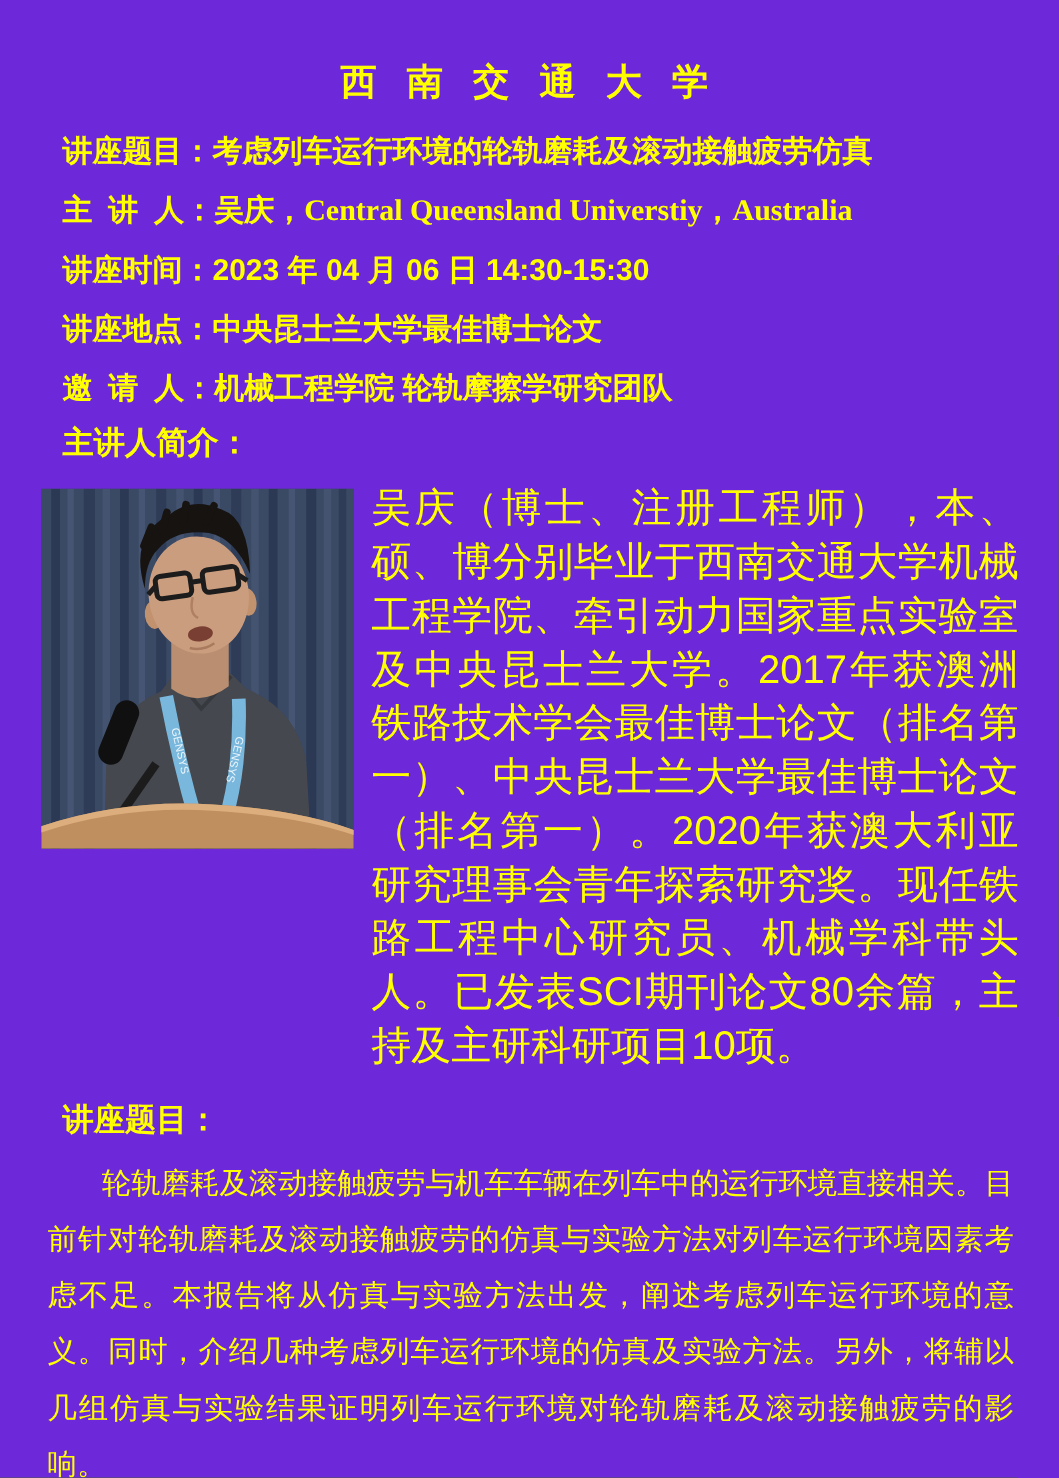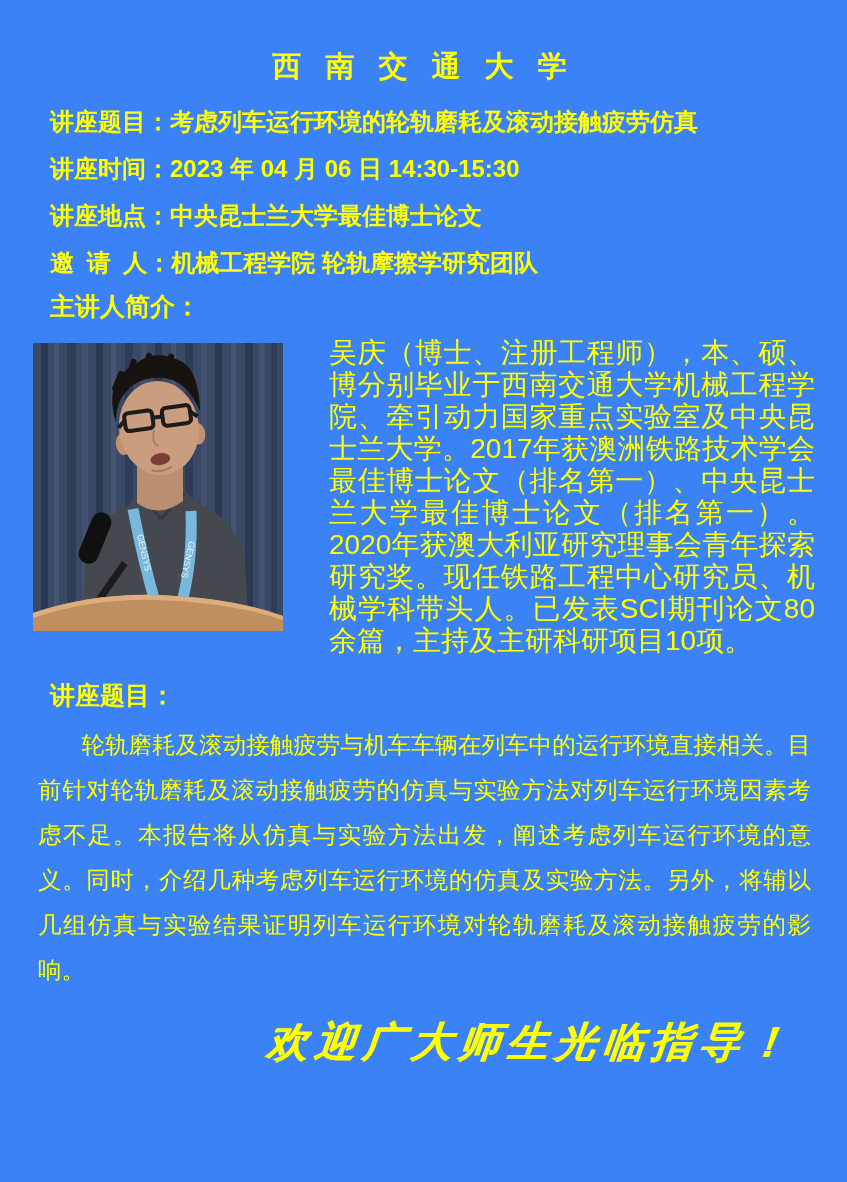--- a/index.html
+++ b/index.html
@@ -2,21 +2,21 @@
 <html><head>
 <meta charset="utf-8">
 <style>
   * { box-sizing: border-box; }
   html, body { margin: 0; padding: 0; background: #555; }
   .poster {
     position: relative;
     width: 847px;
     height: 1182px;
     margin: 0 auto;
-    background: #3b82f6;
+    background: #6d28d9;
     overflow: hidden;
     color: #ffff00;
     font-family: "Liberation Sans", sans-serif;
   }
   .university {
     padding-top: 50px;
     text-align: center;
     font-size: 29px;
     font-weight: bold;
     letter-spacing: 8px;
@@ -54,25 +54,24 @@
   .speaker-photo-frame {
     width: 250px;
     height: 288px;
     flex: none;
     background: #3a4964;
   }
   .speaker-photo-frame svg { display: block; width: 100%; height: 100%; }
   .bio-text {
     flex: 1;
     margin-top: -6px;
-    font-size: 28px;
-    line-height: 32px;
+    font-size: 32px;
+    line-height: 43px;
     text-align: justify;
     text-justify: inter-character;
-    margin-left: 32px;
   }
   .content-header { margin: 18px 0 0 50px; }
   .content-text {
     margin: 8px 36px 0 38px;
     font-size: 23.5px;
     line-height: 45px;
     text-align: justify;
     text-indent: 1.85em;
   }
   .welcome-line {
@@ -92,20 +91,23 @@
 <body>
 
 <div class="poster">
 
   <div class="university">西 南 交 通 大 学</div>
 
 
   <div class="info-list">
     <div class="info-line">
       <span class="info-label">讲座题目：</span><span>考虑列车运行环境的轮轨磨耗及滚动接触疲劳仿真</span>
+    </div>
+    <div class="info-line">
+      <span class="info-label">主 讲 人：</span><span>吴庆，</span><span class="value-en">Central Queensland Universtiy，Australia</span>
     </div>
     <div class="info-line">
       <span class="info-label">讲座时间：</span><span>2023 年 04 月 06 日 14:30-15:30</span>
     </div>
     <div class="info-line">
       <span class="info-label">讲座地点：</span><span>中央昆士兰大学最佳博士论文</span>
     </div>
     <div class="info-line">
       <span class="info-label">邀 请 人：</span><span>机械工程学院 轮轨摩擦学研究团队</span>
     </div>

